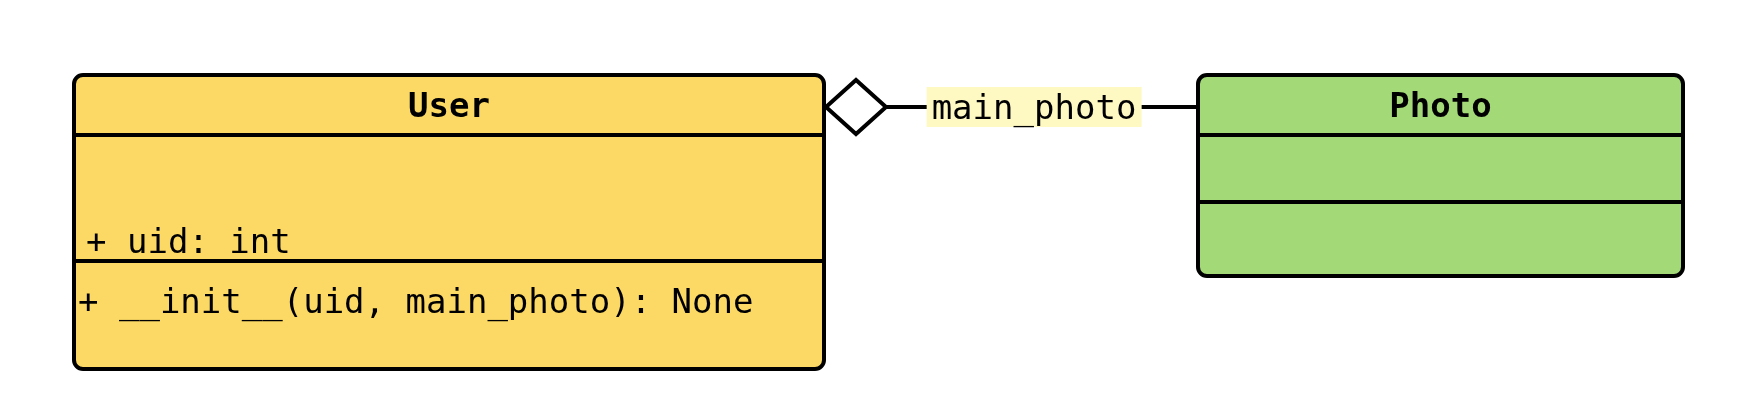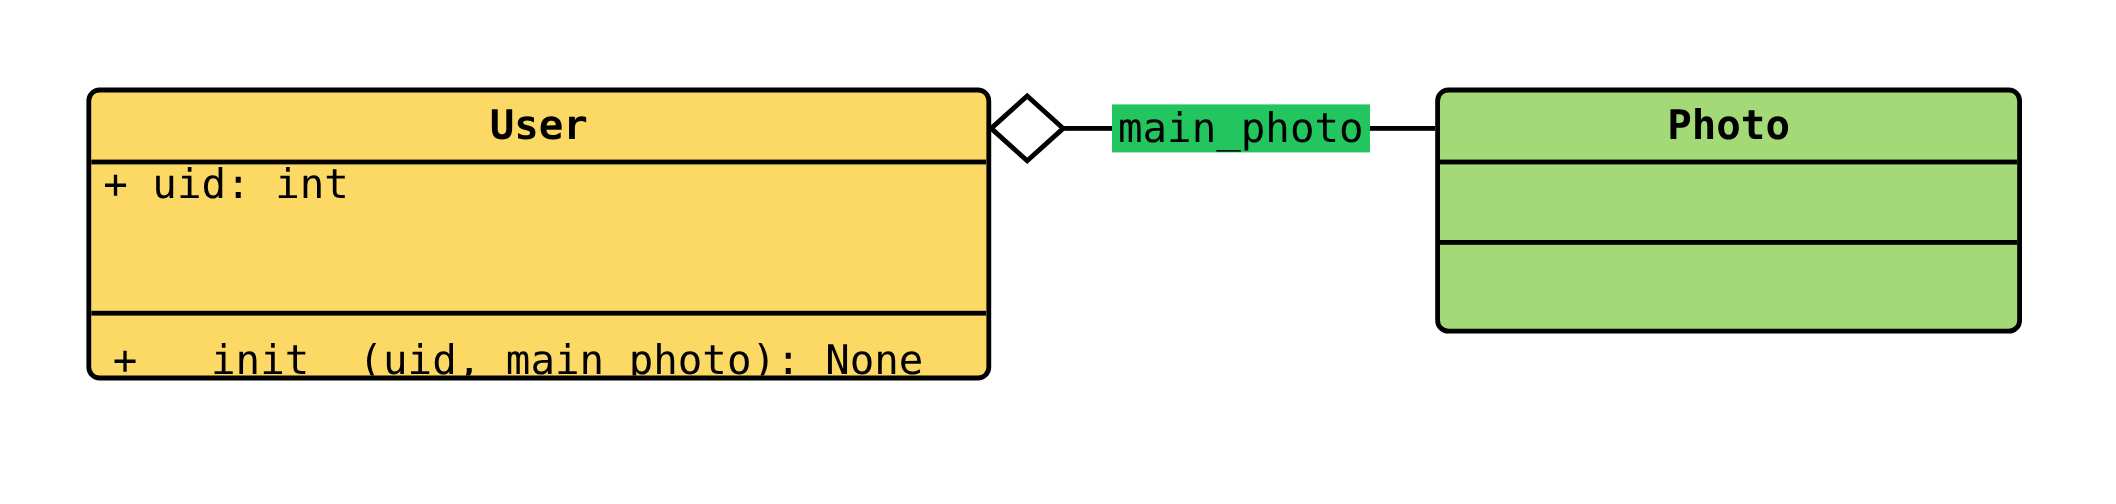--- a/index.html
+++ b/index.html
@@ -13,41 +13,41 @@
     font-family: "DejaVu Sans Mono", "Liberation Mono", monospace;
     color: #000000;
   }
 
   .class-box {
     position: absolute;
     border: 4px solid #000000;
     border-radius: 11px;
     overflow: hidden;
   }
-  #user-box  { left: 72px;   top: 73px; width: 754px; height: 244px; background: #FCD964; }
+  #user-box  { left: 72px;   top: 73px; width: 754px; height: 298px; background: #FCD964; }
   #photo-box { left: 1196px; top: 73px; width: 489px; height: 205px; background: #A3D977; }
 
   .box-title {
     height: 60px;
     border-bottom: 4px solid #000000;
     display: flex; align-items: center; justify-content: center;
     font-size: 34px; font-weight: 700;
   }
   .attrs {
     height: 126px;
     border-bottom: 4px solid #000000;
-    display: flex; flex-direction: column; justify-content: space-between;
+    display: flex; flex-direction: column; justify-content: flex-end;
     padding-left: 10px;
     font-size: 34px; line-height: 35px;
     white-space: pre;
   }
   .methods {
     height: 76px;
     display: flex; align-items: center;
-    padding-left: 18px;
+    padding-left: 2px;
     font-size: 34px;
     white-space: pre;
   }
   .empty-section-a { height: 67px; border-bottom: 4px solid #000000; }
   .empty-section-b { height: 66px; }
 
   .type-bold   { font-weight: 700; }
   .type-normal { font-weight: 400; }
 
   .diamond {
@@ -58,21 +58,21 @@
   .relation-line {
     position: absolute;
     left: 886px; top: 105px;
     width: 310px; height: 4px;
     background: #000000;
   }
   .relation-label {
     position: absolute;
     left: 1034px; top: 107px;
     transform: translate(-50%, -50%);
-    background: #22c55e;
+    background: #fef9c3;
     padding: 0 5px;
     font-size: 34px;
     white-space: pre;
   }
 </style>
 </head>
 <body>
 
 <div>
 

